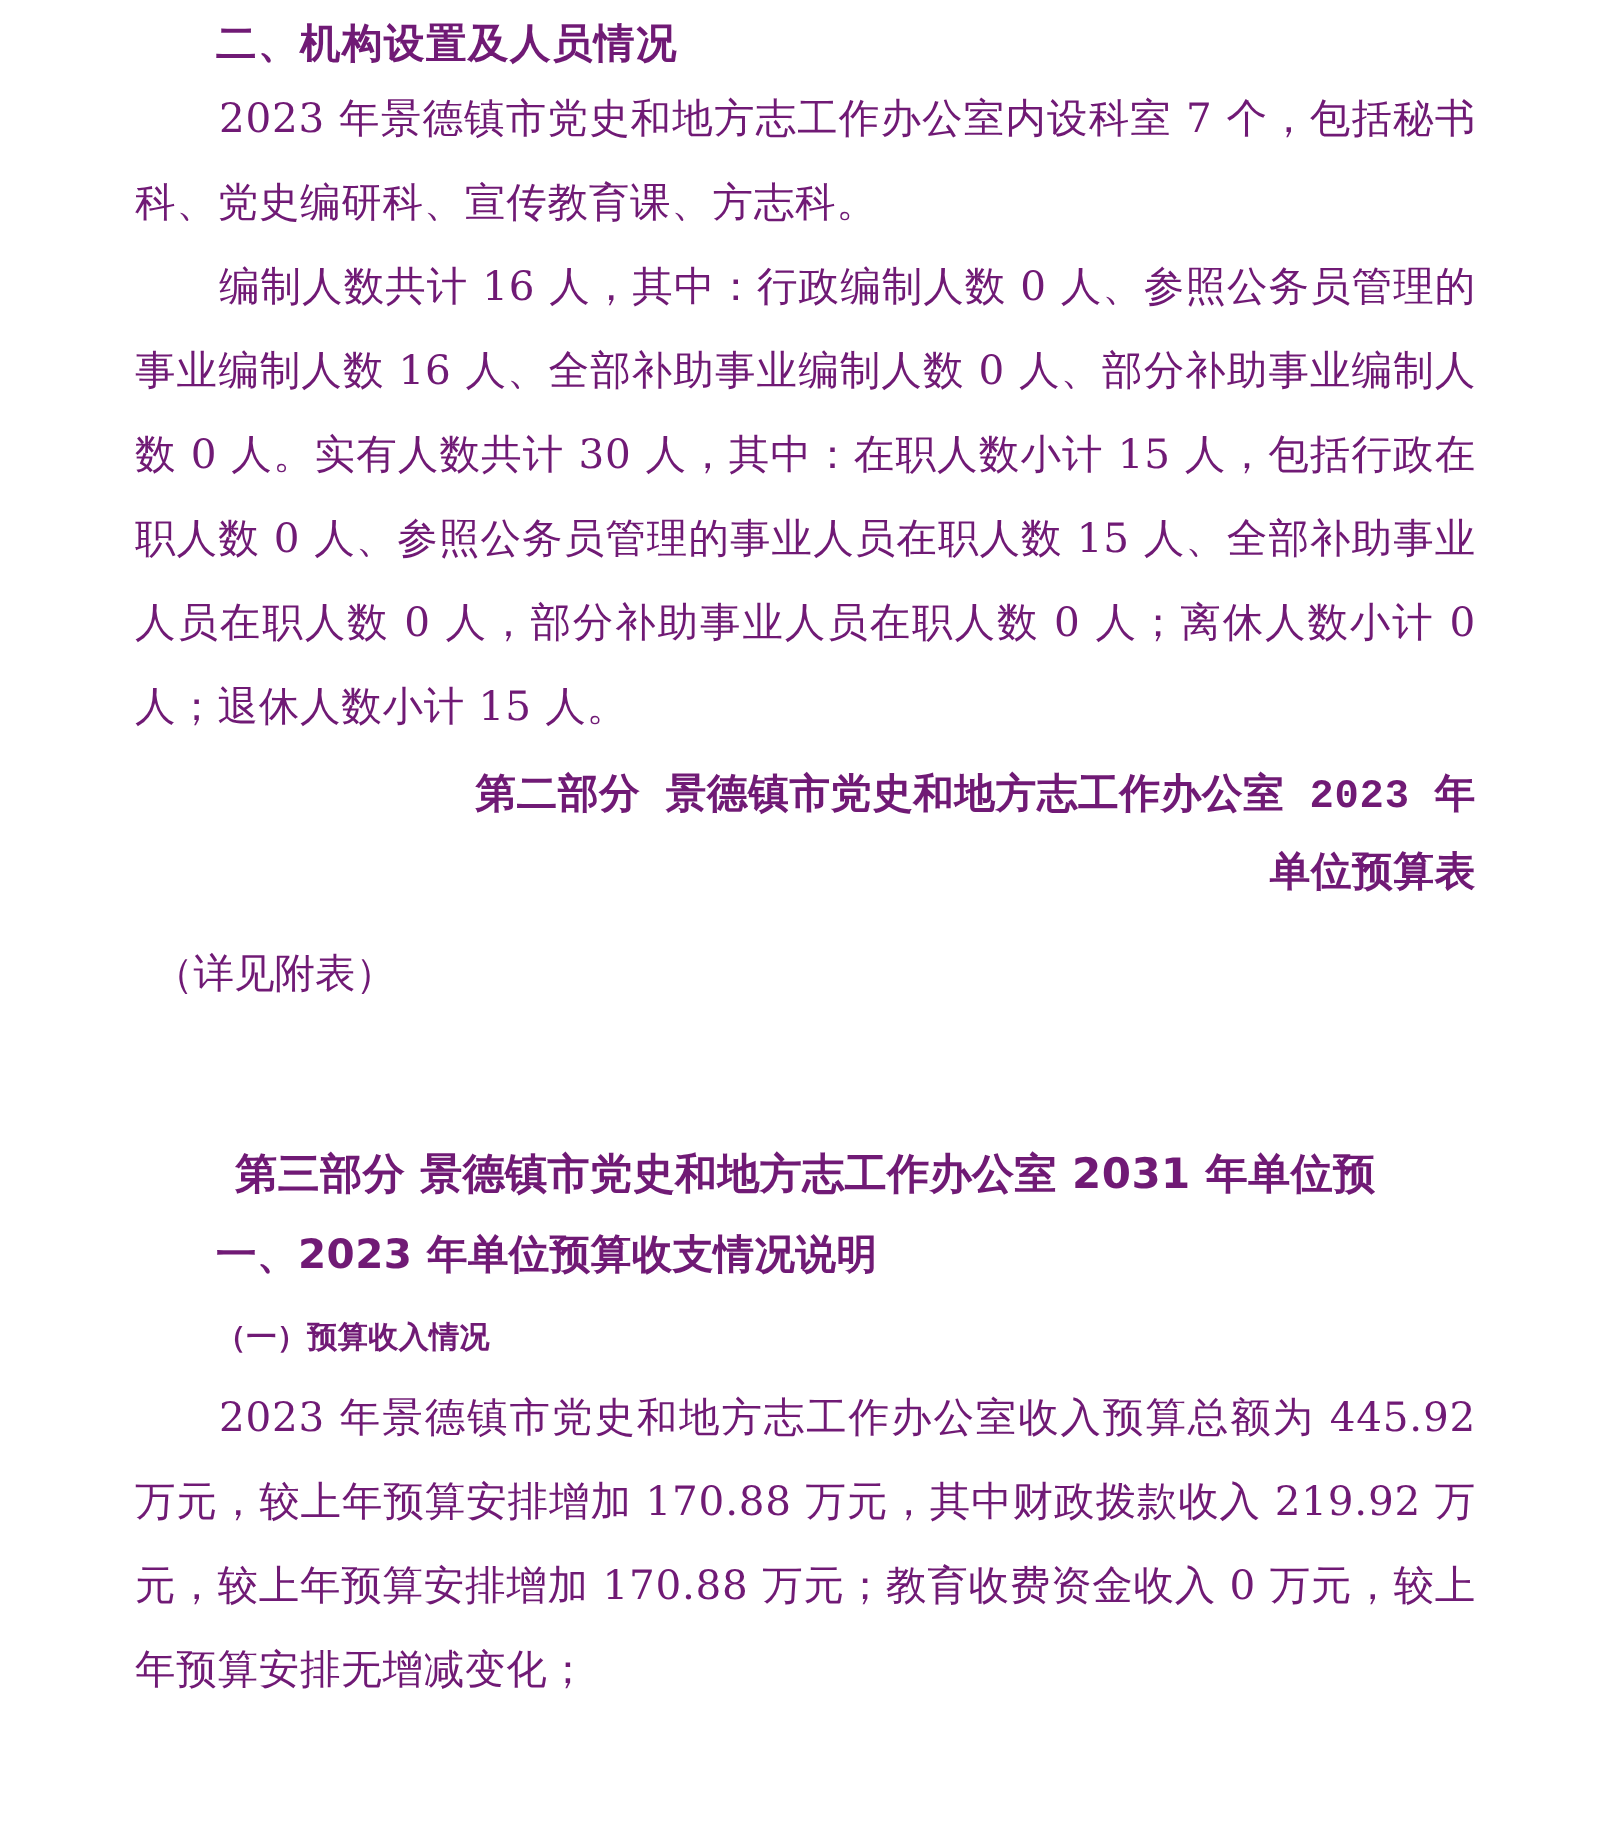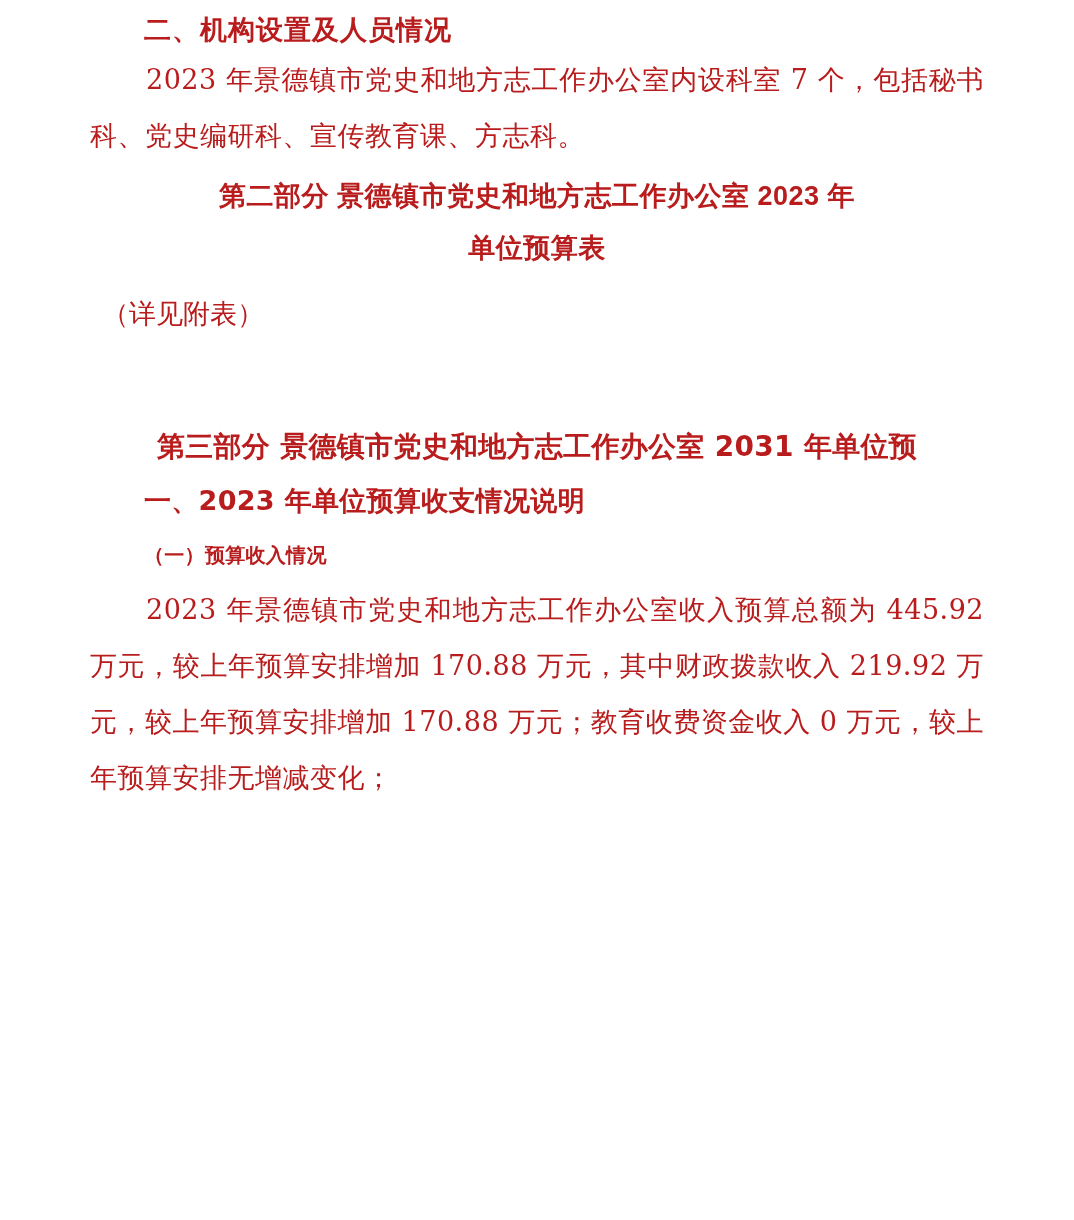--- a/index.html
+++ b/index.html
@@ -8,21 +8,21 @@
     background: #ffffff;
   }
   .page {
     position: relative;
     width: 1074px;
     height: 1220px;
     background: #ffffff;
     box-sizing: border-box;
     padding: 0 90px;
     font-family: "DejaVu Serif", "Liberation Serif", serif;
-    color: #b91c1c;
+    color: #701a75;
     overflow: hidden;
   }
   .heading-2 {
     font-family: "DejaVu Sans", "Liberation Sans", sans-serif;
     font-weight: bold;
     font-size: 27px;
     line-height: 44px;
     letter-spacing: 1px;
     text-indent: 54px;
     margin: 0;
@@ -32,25 +32,25 @@
     font-size: 27px;
     line-height: 56px;
     letter-spacing: 0.5px;
     text-align: justify;
     text-align-last: left;
     text-justify: inter-ideograph;
     margin: 0;
     text-indent: 56px;
   }
   .part-title {
-    font-family: Liberation Sans, sans-serif;
+    font-family: Liberation Mono, monospace;
     font-weight: bold;
     font-size: 27px;
     line-height: 52px;
-    text-align: center;
+    text-align: right;
     margin: 0;
     padding-top: 6px;
     letter-spacing: 0.5px;
   }
   .part-title .line2 {
     display: block;
   }
   .note {
     font-size: 27px;
     line-height: 56px;
@@ -93,20 +93,21 @@
 </style>
 </head>
 <body>
 
 <div class="page">
 
   <h2 class="heading-2">二、机构设置及人员情况</h2>
 
   <p class="body">2023 年景德镇市党史和地方志工作办公室内设科室 7 个，包括秘书科、党史编研科、宣传教育课、方志科。</p>
 
+  <p class="body">编制人数共计 16 人，其中：行政编制人数 0 人、参照公务员管理的事业编制人数 16 人、全部补助事业编制人数 0 人、部分补助事业编制人数 0 人。实有人数共计 30 人，其中：在职人数小计 15 人，包括行政在职人数 0 人、参照公务员管理的事业人员在职人数 15 人、全部补助事业人员在职人数 0 人，部分补助事业人员在职人数 0 人；离休人数小计 0 人；退休人数小计 15 人。</p>
 
   <div class="part-title">
     <span class="line1">第二部分 景德镇市党史和地方志工作办公室 2023 年</span>
     <span class="line2">单位预算表</span>
   </div>
 
   <p class="note">（详见附表）</p>
 
   <div class="spacer-lg"></div>
 

